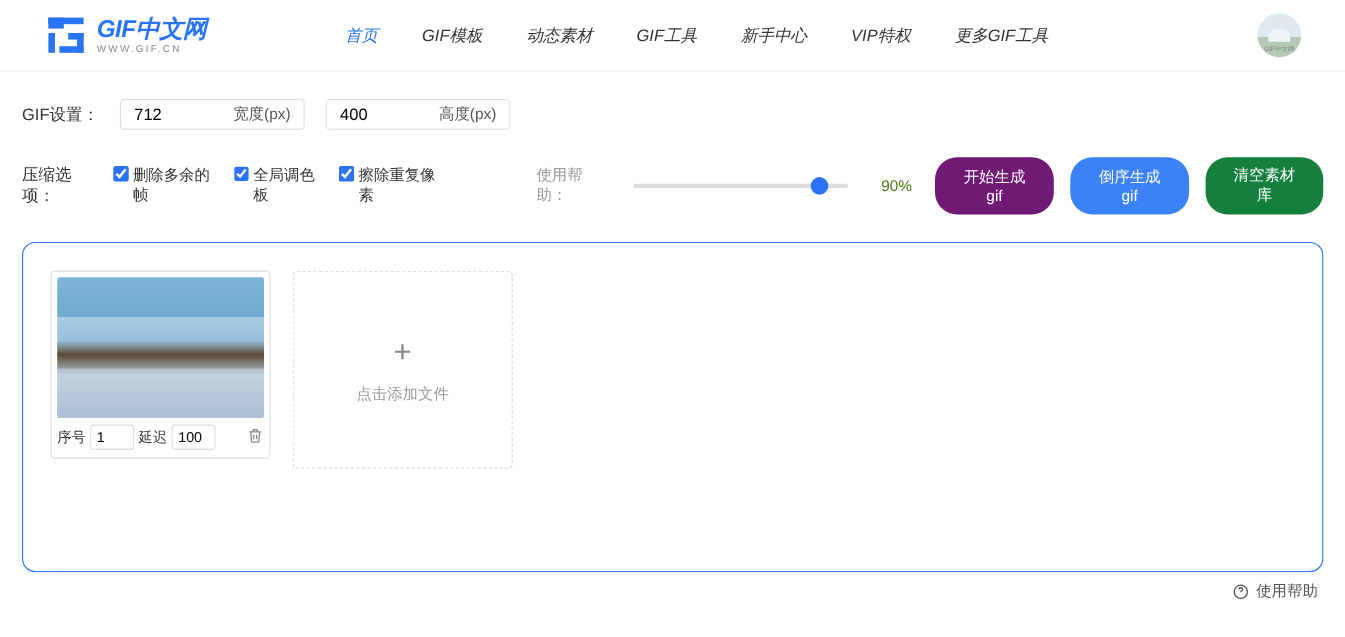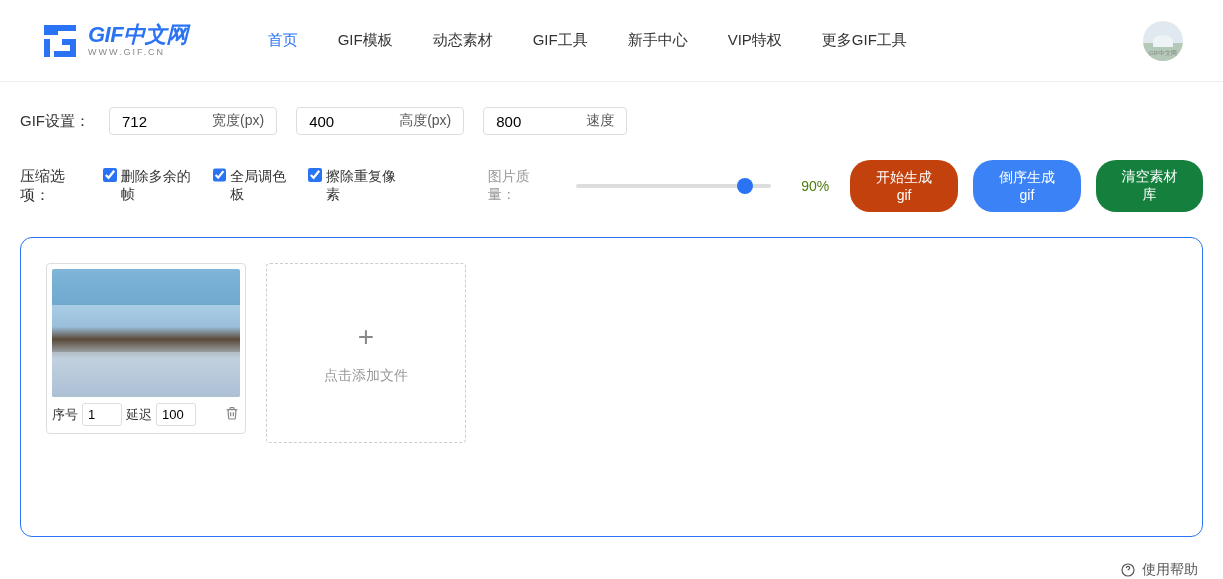--- a/index.html
+++ b/index.html
@@ -1,58 +1,58 @@
 <!DOCTYPE html>
 <html><head>
 <meta charset="utf-8">
 <style>
 * { margin: 0; padding: 0; box-sizing: border-box; }
 body { font-family: "Microsoft YaHei", Arial, sans-serif; font-size: 14px; color: #333; background: #fff; width: 1223px; }
-.header { display: flex; align-items: center; padding: 10px 40px; border-bottom: 1px solid #eee; height: 82px; }
+.header { display: flex; align-items: center; padding: 10px 40px; border-bottom: 1px solid #eee; height: 65px; gap: 46px; }
 .logo-wrap { display: flex; align-items: center; margin-right: 80px; }
 .logo-icon { width: 40px; height: 40px; margin-right: 8px; }
 .logo-text { display: flex; flex-direction: column; line-height: 1; }
 .logo-main { font-size: 22px; font-weight: bold; color: #2a73f5; font-style: italic; letter-spacing: -0.5px; }
 .logo-sub { font-size: 9px; color: #888; letter-spacing: 2px; margin-top: 2px; }
 .nav { display: flex; gap: 40px; flex: 1; }
-.nav a { text-decoration: none; color: #333; font-size: 15px; cursor: pointer; }
+.nav a { text-decoration: none; color: #333; font-size: 15px; cursor: pointer; font-style: italic; }
 .nav a.active { color: #2a73f5; }
 .avatar { width: 40px; height: 40px; border-radius: 50%; background: linear-gradient(to bottom, #dfe9ef 0%, #dfe9ef 55%, #b5c9b8 55%, #b5c9b8 100%); position: relative; overflow: hidden; margin-left: 20px; }
 .avatar::before { content: ""; position: absolute; left: 50%; top: 35%; transform: translateX(-50%); width: 20px; height: 12px; background: #eef3f6; border-radius: 50% 50% 0 0; }
 .avatar-label { position: absolute; bottom: 3px; width: 100%; text-align: center; font-size: 6px; color: #888; }
 .settings-row { display: flex; align-items: center; padding: 25px 20px 10px 20px; gap: 19px; }
 .label { font-size: 15px; }
 .input-group { display: flex; align-items: center; border: 1px solid #ddd; border-radius: 4px; height: 28px; padding: 0 12px; }
 .input-group input { border: none; outline: none; font-size: 15px; width: 90px; background: transparent; }
 .input-group .unit { color: #555; font-size: 14px; }
 .compress-row { display: flex; align-items: center; padding: 15px 20px 25px 20px; gap: 10px; }
 .check-group { display: flex; align-items: center; gap: 10px; margin-right: 10px; }
 .check-group label { display: flex; gap: 4px; font-size: 14px; cursor: pointer; }
 .check-group input[type="checkbox"] { width: 14px; height: 14px; accent-color: #2a73f5; cursor: pointer; }
 .quality-label { color: #999; font-size: 14px; margin-left: 60px; margin-right: 10px; }
 .slider { -webkit-appearance: none; width: 200px; height: 4px; background: #ddd; border-radius: 2px; outline: none; }
 .slider::-webkit-slider-thumb { -webkit-appearance: none; width: 16px; height: 16px; background: #2a73f5; border-radius: 50%; cursor: pointer; }
 .slider::-moz-range-thumb { width: 16px; height: 16px; background: #2a73f5; border-radius: 50%; cursor: pointer; border: none; }
 .quality-val { color: #4d7c0f; font-size: 14px; margin-left: 20px; width: 40px; }
 .btn-group { display: flex; gap: 15px; margin-left: auto; }
 .btn { border: none; border-radius: 20px; padding: 8px 20px; font-size: 14px; color: #fff; cursor: pointer; font-family: inherit; }
-.btn-blue { background: #c2410c; }
+.btn-blue { background: #701a75; }
 .btn-green { background: #3b82f6; }
 .btn-red { background: #15803d; }
 .panel { margin: 0 20px 20px 20px; border: 1px solid #2a73f5; border-radius: 12px; padding: 25px; min-height: 300px; display: flex; gap: 20px; align-items: flex-start; }
 .card { border: 1px solid #ddd; border-radius: 4px; width: 200px; padding: 5px; background: #fff; }
 .card-img { width: 100%; height: 128px; background: linear-gradient(to bottom, #7eb5d8 0%, #6fa9cf 28%, #a9cde4 28%, #9abfdc 45%, #5a4a38 55%, #b8c8d8 70%, #8aa4c2 100%); border-radius: 2px; position: relative; overflow: hidden; }
 .card-img::after { content: ""; position: absolute; bottom: 0; left: 0; right: 0; height: 45px; background: rgba(200, 215, 228, 0.55); }
 .card-controls { display: flex; align-items: center; gap: 4px; padding: 6px 0 2px 0; font-size: 13px; }
 .card-controls input { width: 40px; border: 1px solid #ddd; border-radius: 3px; padding: 3px 5px; font-size: 13px; text-align: left; }
 .del-icon { margin-left: auto; cursor: pointer; color: #888; }
 .del-icon svg { width: 16px; height: 16px; stroke: #888; fill: none; }
 .add-card { border: 1px dashed #ccc; border-radius: 4px; width: 200px; height: 180px; display: flex; flex-direction: column; align-items: center; justify-content: center; color: #999; cursor: pointer; gap: 14px; }
 .add-card .plus { font-size: 28px; font-weight: 300; color: #888; }
-.footer-help { position: fixed; bottom: 0; right: 25px; display: flex; align-items: center; gap: 6px; color: #555; font-size: 14px; cursor: pointer; }
+.footer-help { position: fixed; bottom: 32px; right: 25px; display: flex; align-items: center; gap: 6px; color: #555; font-size: 14px; cursor: pointer; }
 .footer-help svg { width: 16px; height: 16px; }
 </style>
 </head>
 <body>
 
 <div class="header">
   <div class="logo-wrap">
     <svg class="logo-icon" viewBox="0 0 40 40">
       <rect x="4" y="4" width="14" height="10" fill="#2a73f5"></rect>
       <rect x="4" y="4" width="32" height="6" fill="#2a73f5"></rect>
@@ -83,43 +83,39 @@
 <div class="settings-row">
   <span class="label">GIF设置：</span>
   <div class="input-group">
     <input type="text" value="712" style="">
     <span class="unit">宽度(px)</span>
   </div>
   <div class="input-group">
     <input type="text" value="400" style="">
     <span class="unit">高度(px)</span>
   </div>
-  <div class="input-group">
-    <input type="text" value="800" style="">
-    <span class="unit">速度</span>
-  </div>
 </div>
 
 <div class="compress-row">
   <span class="label">压缩选项：</span>
   <div class="check-group">
     <label>
         <input type="checkbox" checked="" style="">
         <span>删除多余的帧</span>
       </label>
     <label>
         <input type="checkbox" checked="" style="">
         <span>全局调色板</span>
       </label>
     <label>
         <input type="checkbox" checked="" style="">
         <span>擦除重复像素</span>
       </label>
   </div>
-  <span class="quality-label">图片质量：</span>
+  <span class="quality-label">使用帮助：</span>
   <input type="range" class="slider" min="0" max="100" value="90" style="">
   <span class="quality-val">90%</span>
   <div class="btn-group">
     <button class="btn btn-blue">开始生成gif</button>
     <button class="btn btn-green">倒序生成gif</button>
     <button class="btn btn-red">清空素材库</button>
   </div>
 </div>
 
 <div class="panel">

